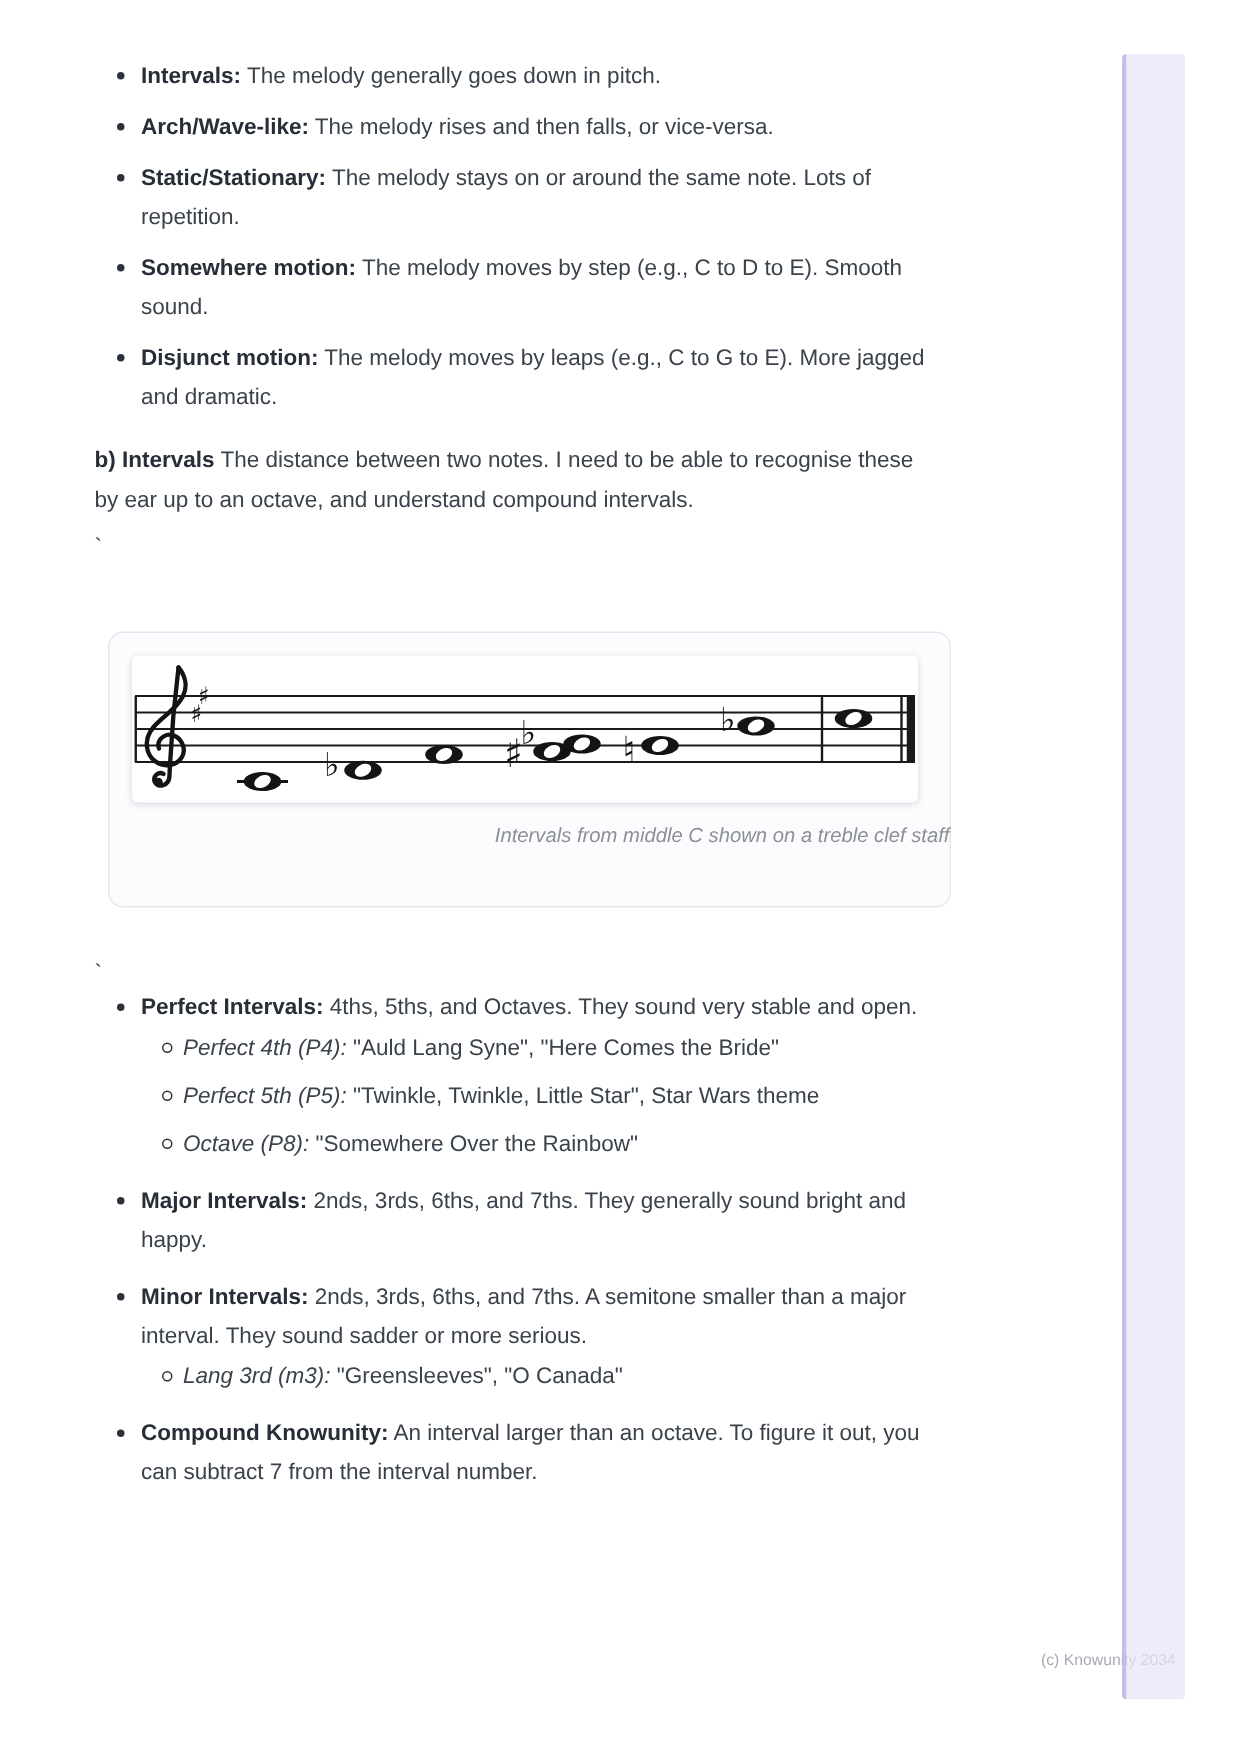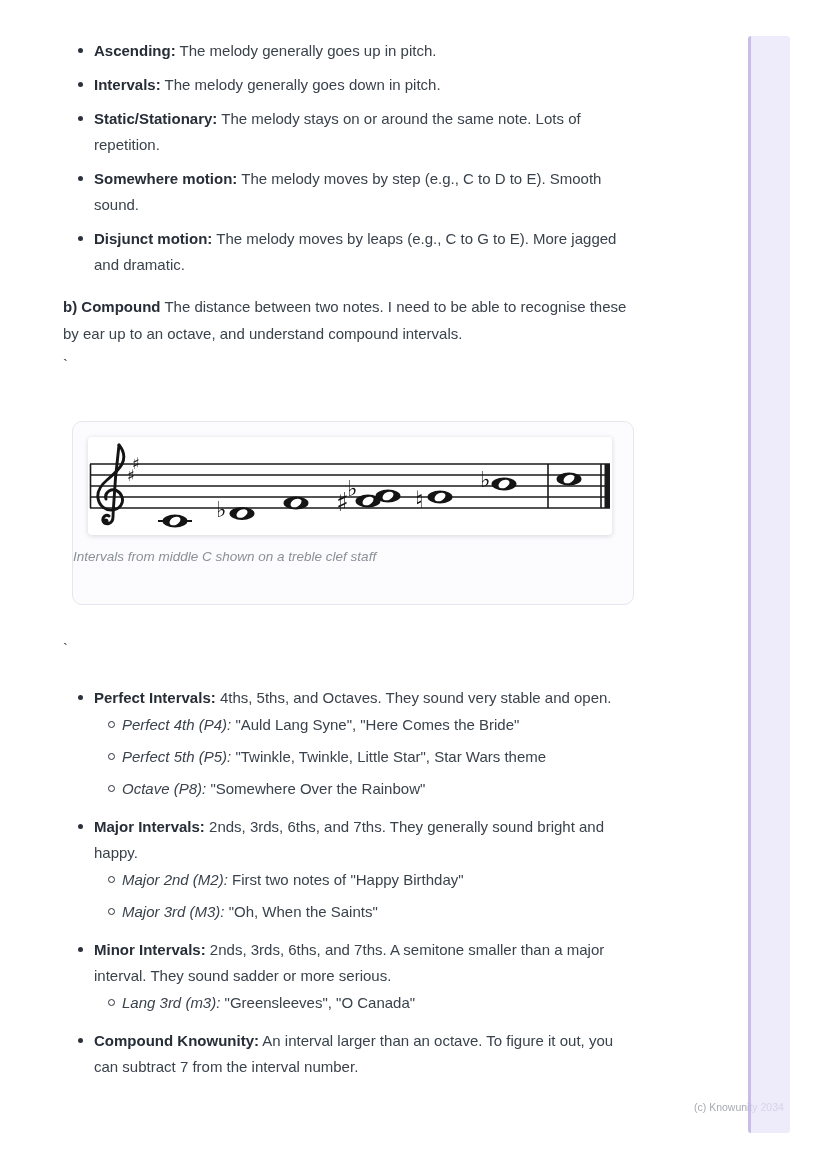--- a/index.html
+++ b/index.html
@@ -36,54 +36,54 @@
   figure.staff-fig {
     margin-top:46px; margin-left:9px; width:562px; height:184px;
     background:#fcfcfe; border:1px solid #e6e6ef; border-radius:10px;
     padding-top:15px;
   }
   .staff-card {
     margin-left:15px; width:524px; height:98px; background:#ffffff;
     border-radius:4px; box-shadow:0 1px 5px rgba(40,40,70,0.18);
   }
   figcaption {
-    margin-top:14px; text-align:left; font-style:italic;
+    margin-top:14px; text-align:right; font-style:italic;
     color:#8b9097; font-size:13.5px;
   }
-  .sections { margin-top:26px; }
+  .sections { }
   ul.blist.sections > li { margin-bottom:12px; }
   
   .footer {
     position:absolute; left:694px; top:1101px; font-size:10.5px; color:#a7aab1;
   }
   .scroll-strip {
     position:absolute; left:748px; top:36px; width:42px; height:1097px;
     background:rgba(232,228,249,0.72);
     border-left:3px solid rgba(170,152,216,0.55);
     border-radius:3px;
   }
   svg text { font-family:"DejaVu Sans", sans-serif; }
 </style>
 </head>
 <body>
 
 <div class="content">
 
   <ul class="blist">
-    <li><strong class="term">Ascending:</strong> <span class="txt">The melody generally goes up in pitch.</span></li>
     <li><strong class="term">Intervals:</strong> <span class="txt">The melody generally goes down in pitch.</span></li>
+    <li><strong class="term">Arch/Wave-like:</strong> <span class="txt">The melody rises and then falls, or vice-versa.</span></li>
     <li><strong class="term">Static/Stationary:</strong> <span class="txt">The melody stays on or around the same note. Lots of
 repetition.</span></li>
     <li><strong class="term">Somewhere motion:</strong> <span class="txt">The melody moves by step (e.g., C to D to E). Smooth
 sound.</span></li>
     <li><strong class="term">Disjunct motion:</strong> <span class="txt">The melody moves by leaps (e.g., C to G to E). More jagged
 and dramatic.</span></li>
   </ul>
 
-  <p class="para"><strong class="term">b) Compound</strong> <span class="txt">The distance between two notes. I need to be able to recognise these
+  <p class="para"><strong class="term">b) Intervals</strong> <span class="txt">The distance between two notes. I need to be able to recognise these
 by ear up to an octave, and understand compound intervals.</span></p>
 
   <div class="tick">`</div>
 
   <figure class="staff-fig">
     <div class="staff-card">
       <svg width="524" height="98" viewBox="0 0 524 98">
 
         <g stroke="#1a1a1a" stroke-width="1.3">
           <line x1="2" y1="27" x2="522" y2="27"></line>
@@ -139,24 +139,20 @@
       <strong class="term">Perfect Intervals:</strong> <span class="txt">4ths, 5ths, and Octaves. They sound very stable and open.</span>
       <ul class="sub">
         <li><em>Perfect 4th (P4):</em> <span class="txt">"Auld Lang Syne", "Here Comes the Bride"</span></li>
         <li><em>Perfect 5th (P5):</em> <span class="txt">"Twinkle, Twinkle, Little Star", Star Wars theme</span></li>
         <li><em>Octave (P8):</em> <span class="txt">"Somewhere Over the Rainbow"</span></li>
       </ul>
     </li>
     <li>
       <strong class="term">Major Intervals:</strong> <span class="txt">2nds, 3rds, 6ths, and 7ths. They generally sound bright and
 happy.</span>
-      <ul class="sub">
-        <li><em>Major 2nd (M2):</em> <span class="txt">First two notes of "Happy Birthday"</span></li>
-        <li><em>Major 3rd (M3):</em> <span class="txt">"Oh, When the Saints"</span></li>
-      </ul>
     </li>
     <li>
       <strong class="term">Minor Intervals:</strong> <span class="txt">2nds, 3rds, 6ths, and 7ths. A semitone smaller than a major
 interval. They sound sadder or more serious.</span>
       <ul class="sub">
         <li><em>Lang 3rd (m3):</em> <span class="txt">"Greensleeves", "O Canada"</span></li>
       </ul>
     </li>
     <li>
       <strong class="term">Compound Knowunity:</strong> <span class="txt">An interval larger than an octave. To figure it out, you

